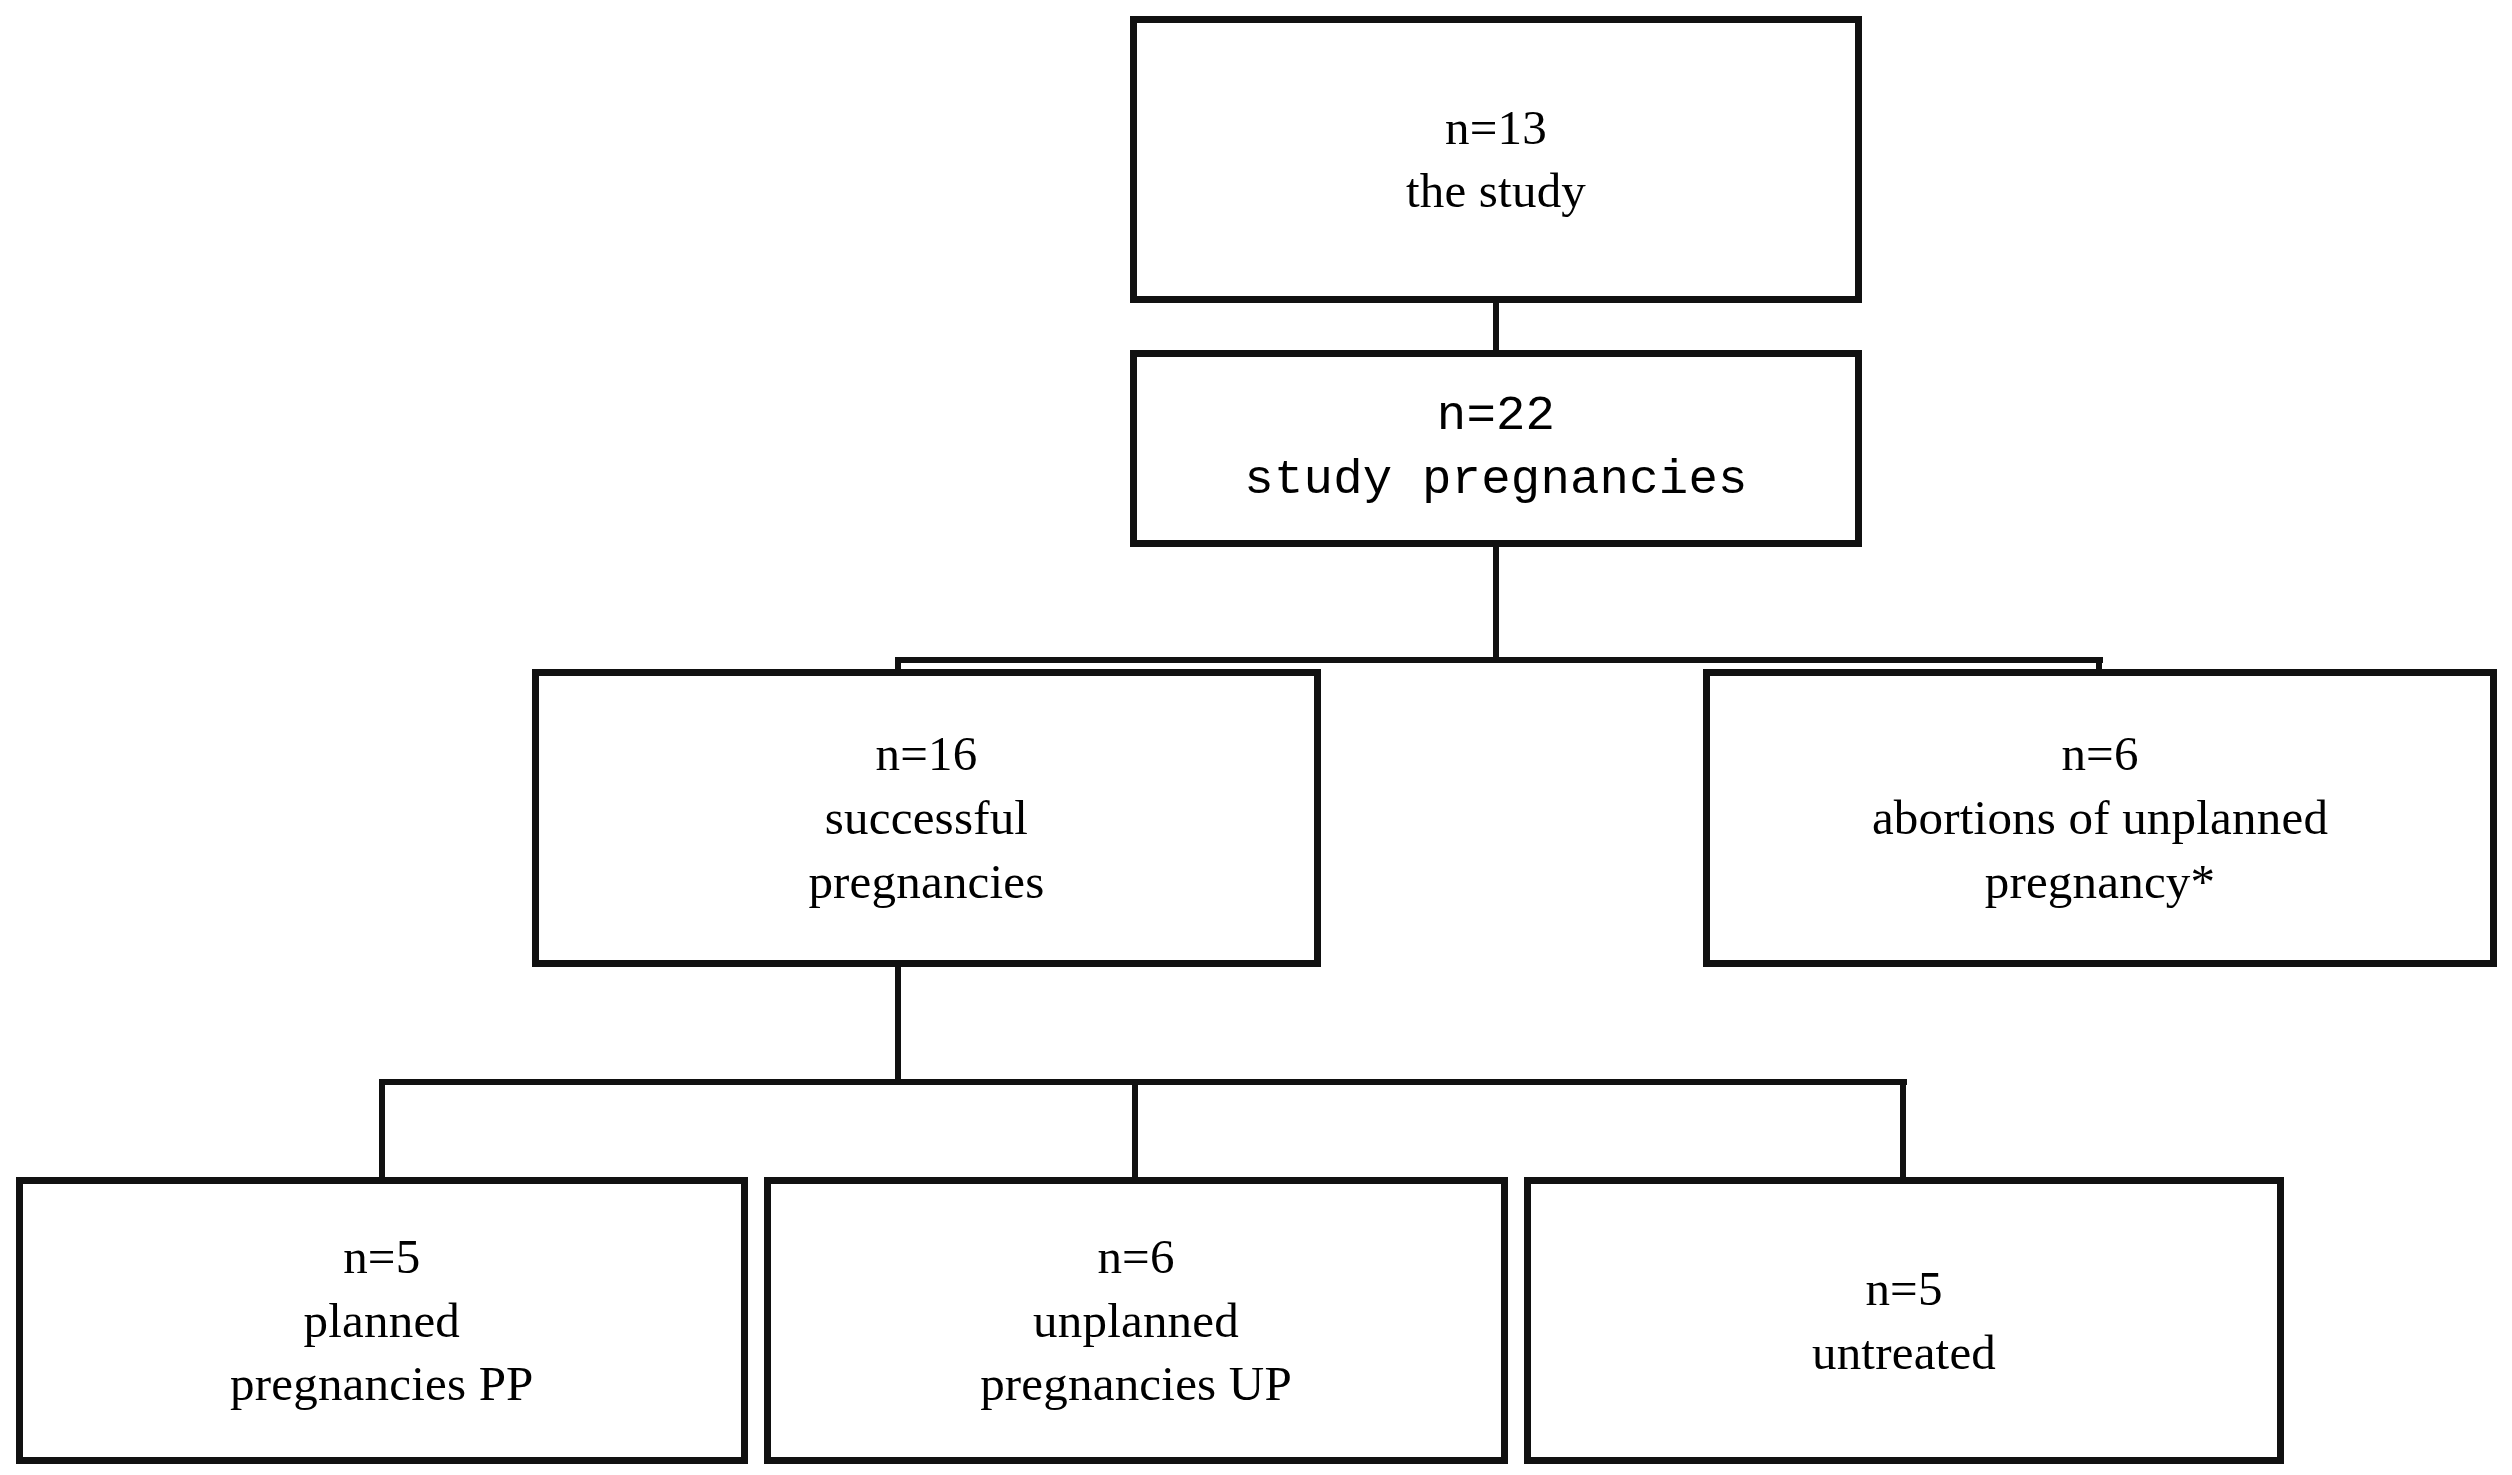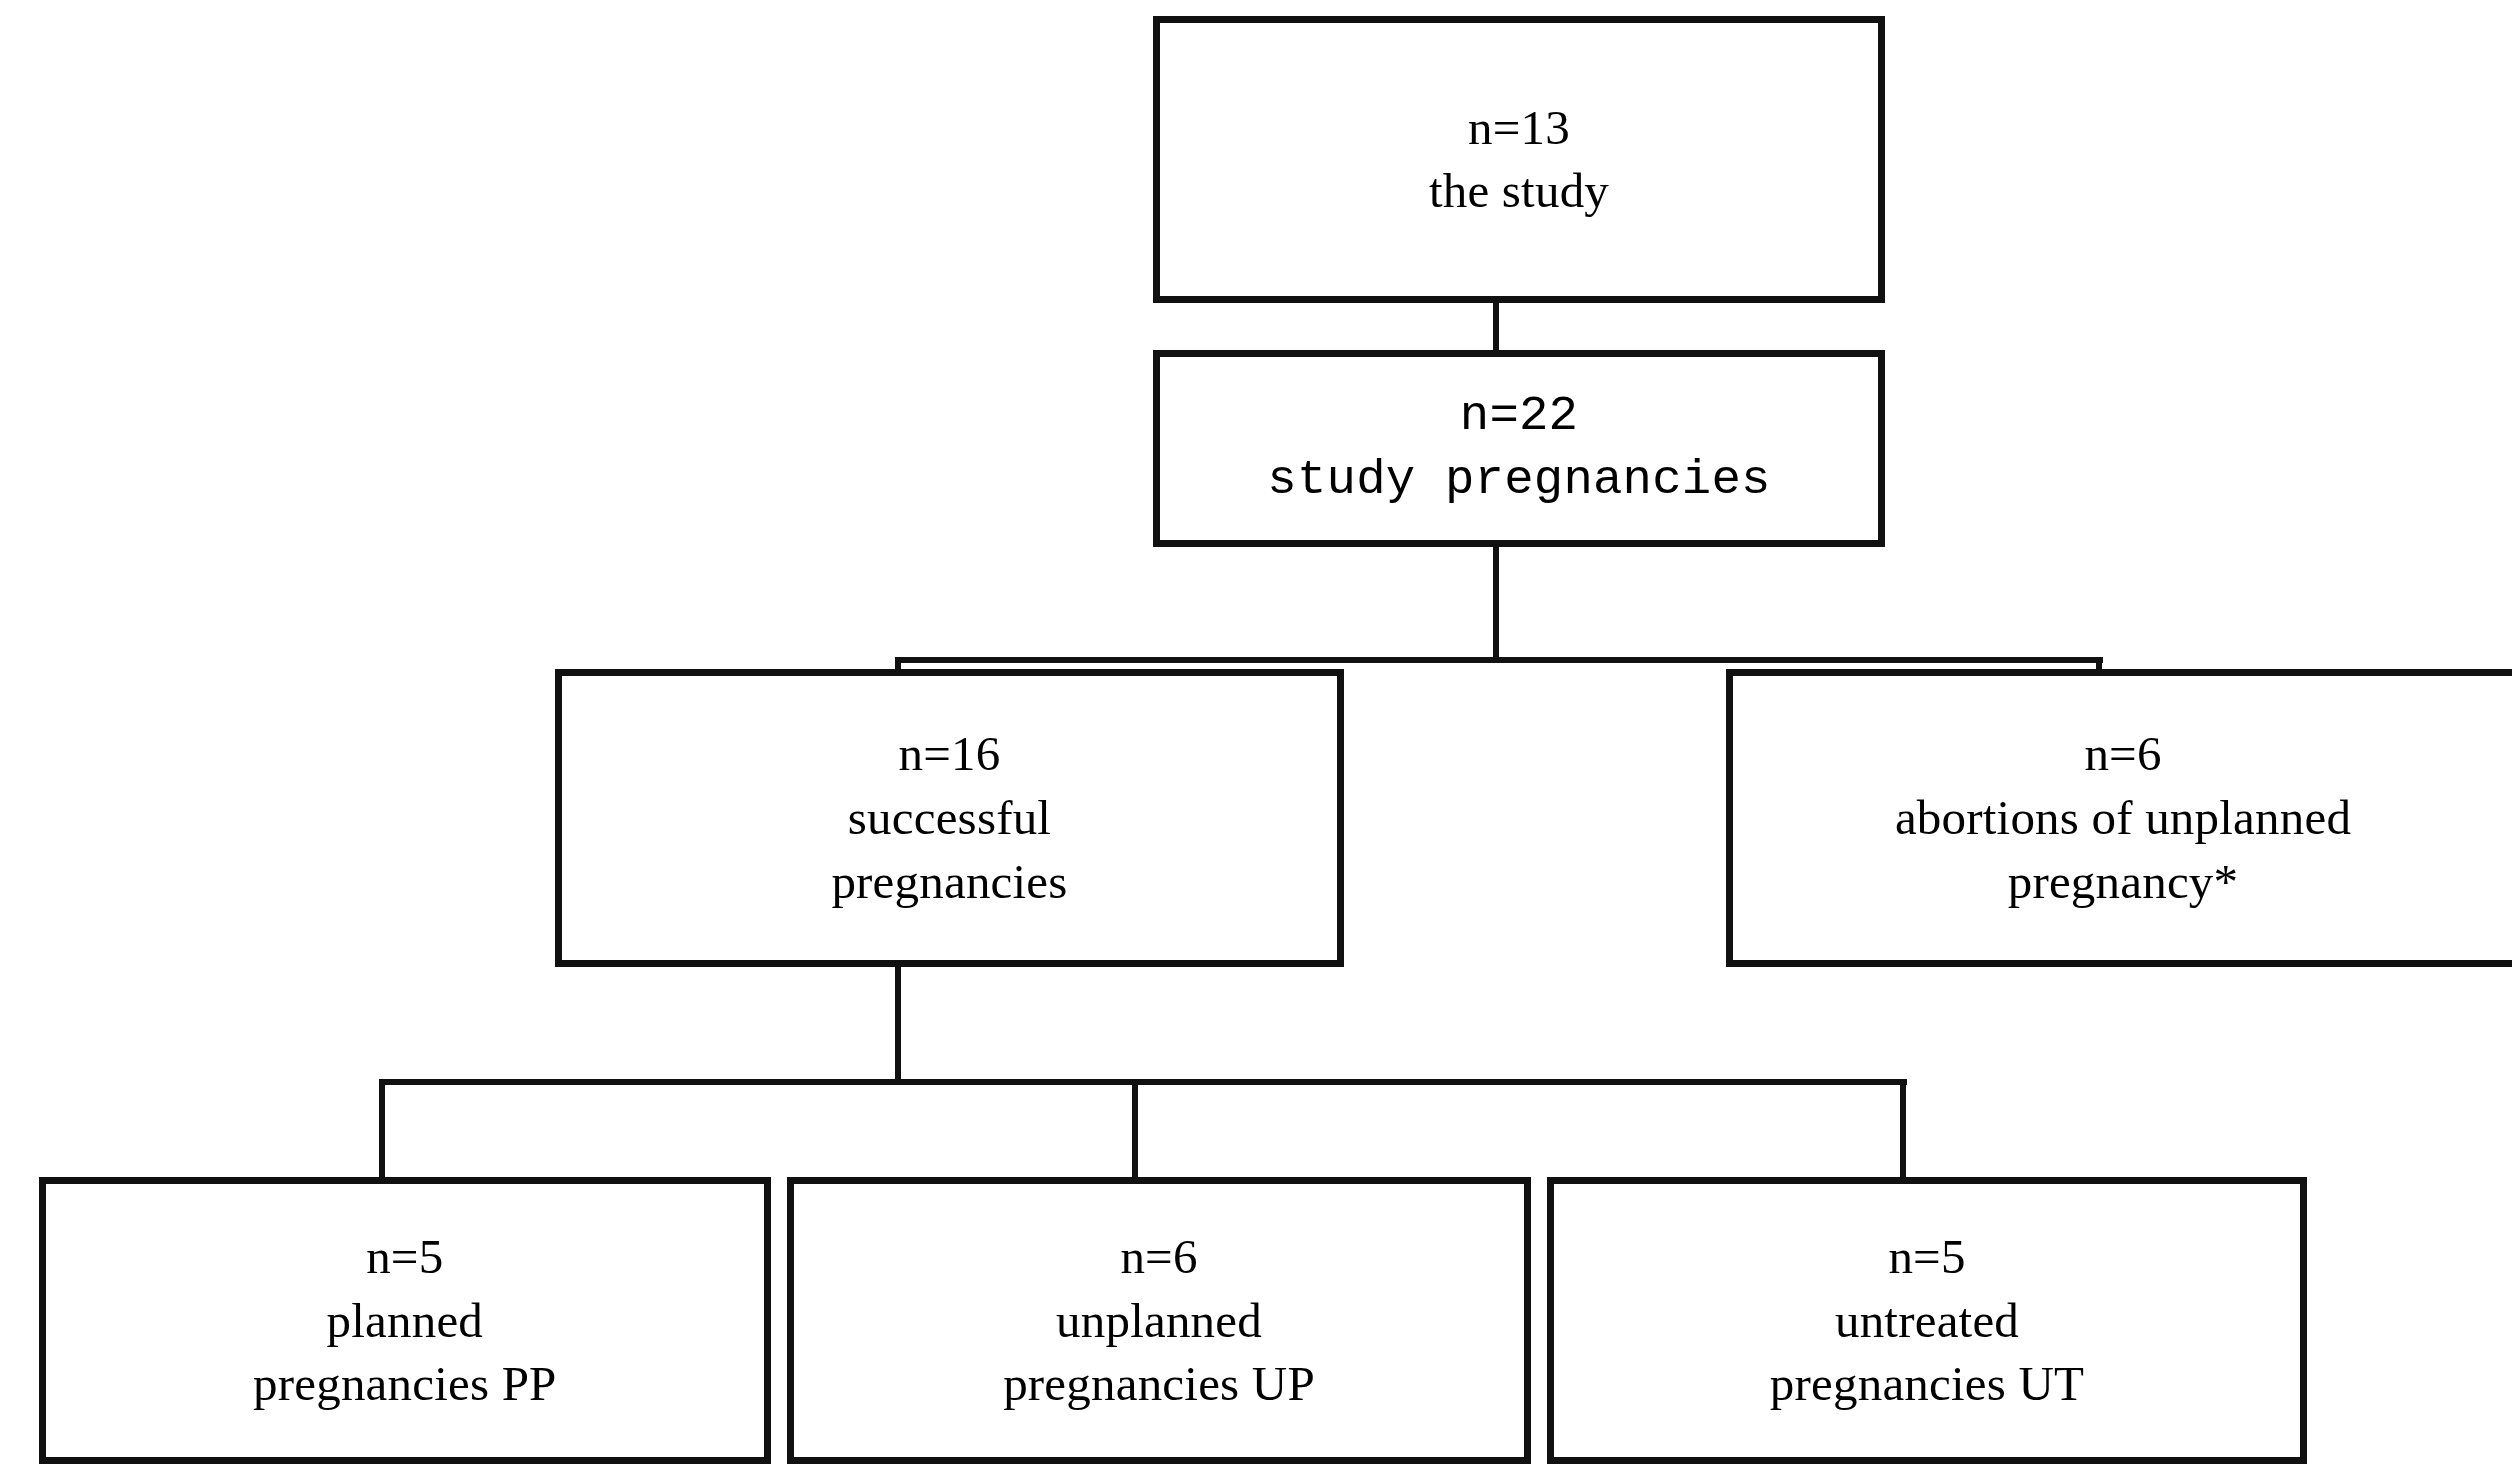--- a/index.html
+++ b/index.html
@@ -21,21 +21,20 @@
     position: absolute;
     box-sizing: border-box;
     background: #ffffff;
     border: 7px solid #111111;
     display: flex;
     flex-direction: column;
     align-items: center;
     justify-content: center;
     text-align: center;
     z-index: 3;
-    margin-left: 23px;
   }
   .node .line {
     display: block;
     font-size: 49px;
     line-height: 1.30;
     letter-spacing: 0.2px;
     white-space: nowrap;
   }
   
   #node-included     { left: 1130px; top:   15.8px; width: 732px;  height: 287px; }
@@ -120,17 +119,16 @@
 
   <div class="node" id="node-unplanned">
     <span class="line">n=6</span>
     <span class="line">unplanned</span>
     <span class="line">pregnancies UP</span>
   </div>
 
   <div class="node" id="node-untreated">
     <span class="line">n=5</span>
     <span class="line">untreated</span>
-    <span class="line">pregnancies UT</span>
   </div>
 
 </div>
 
 
 </body></html>

